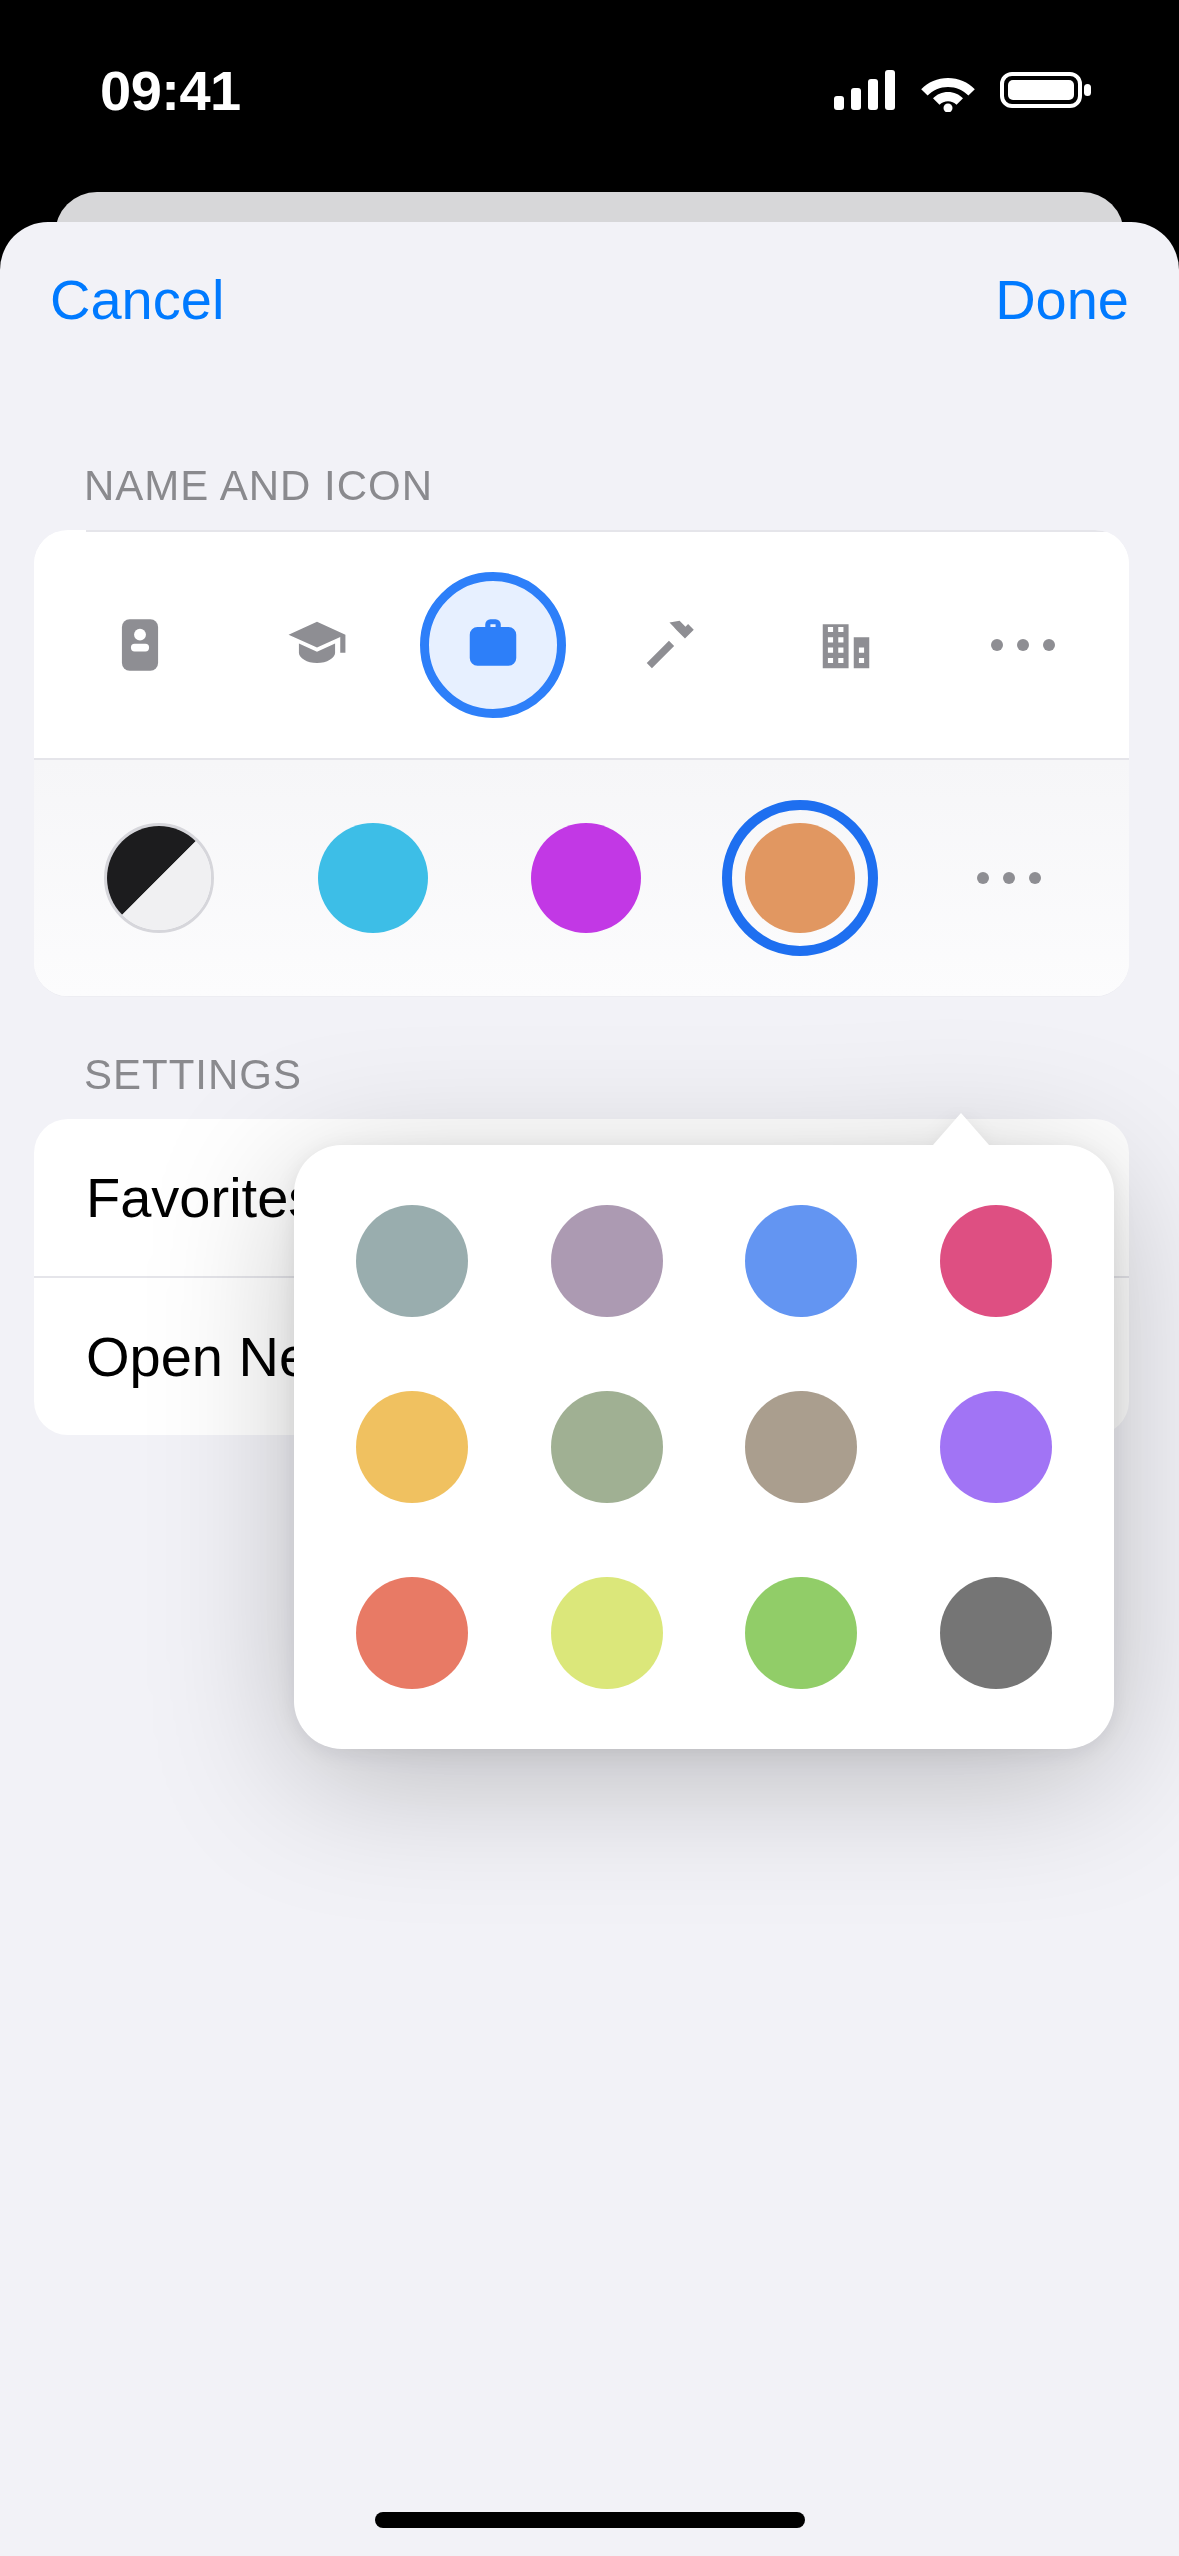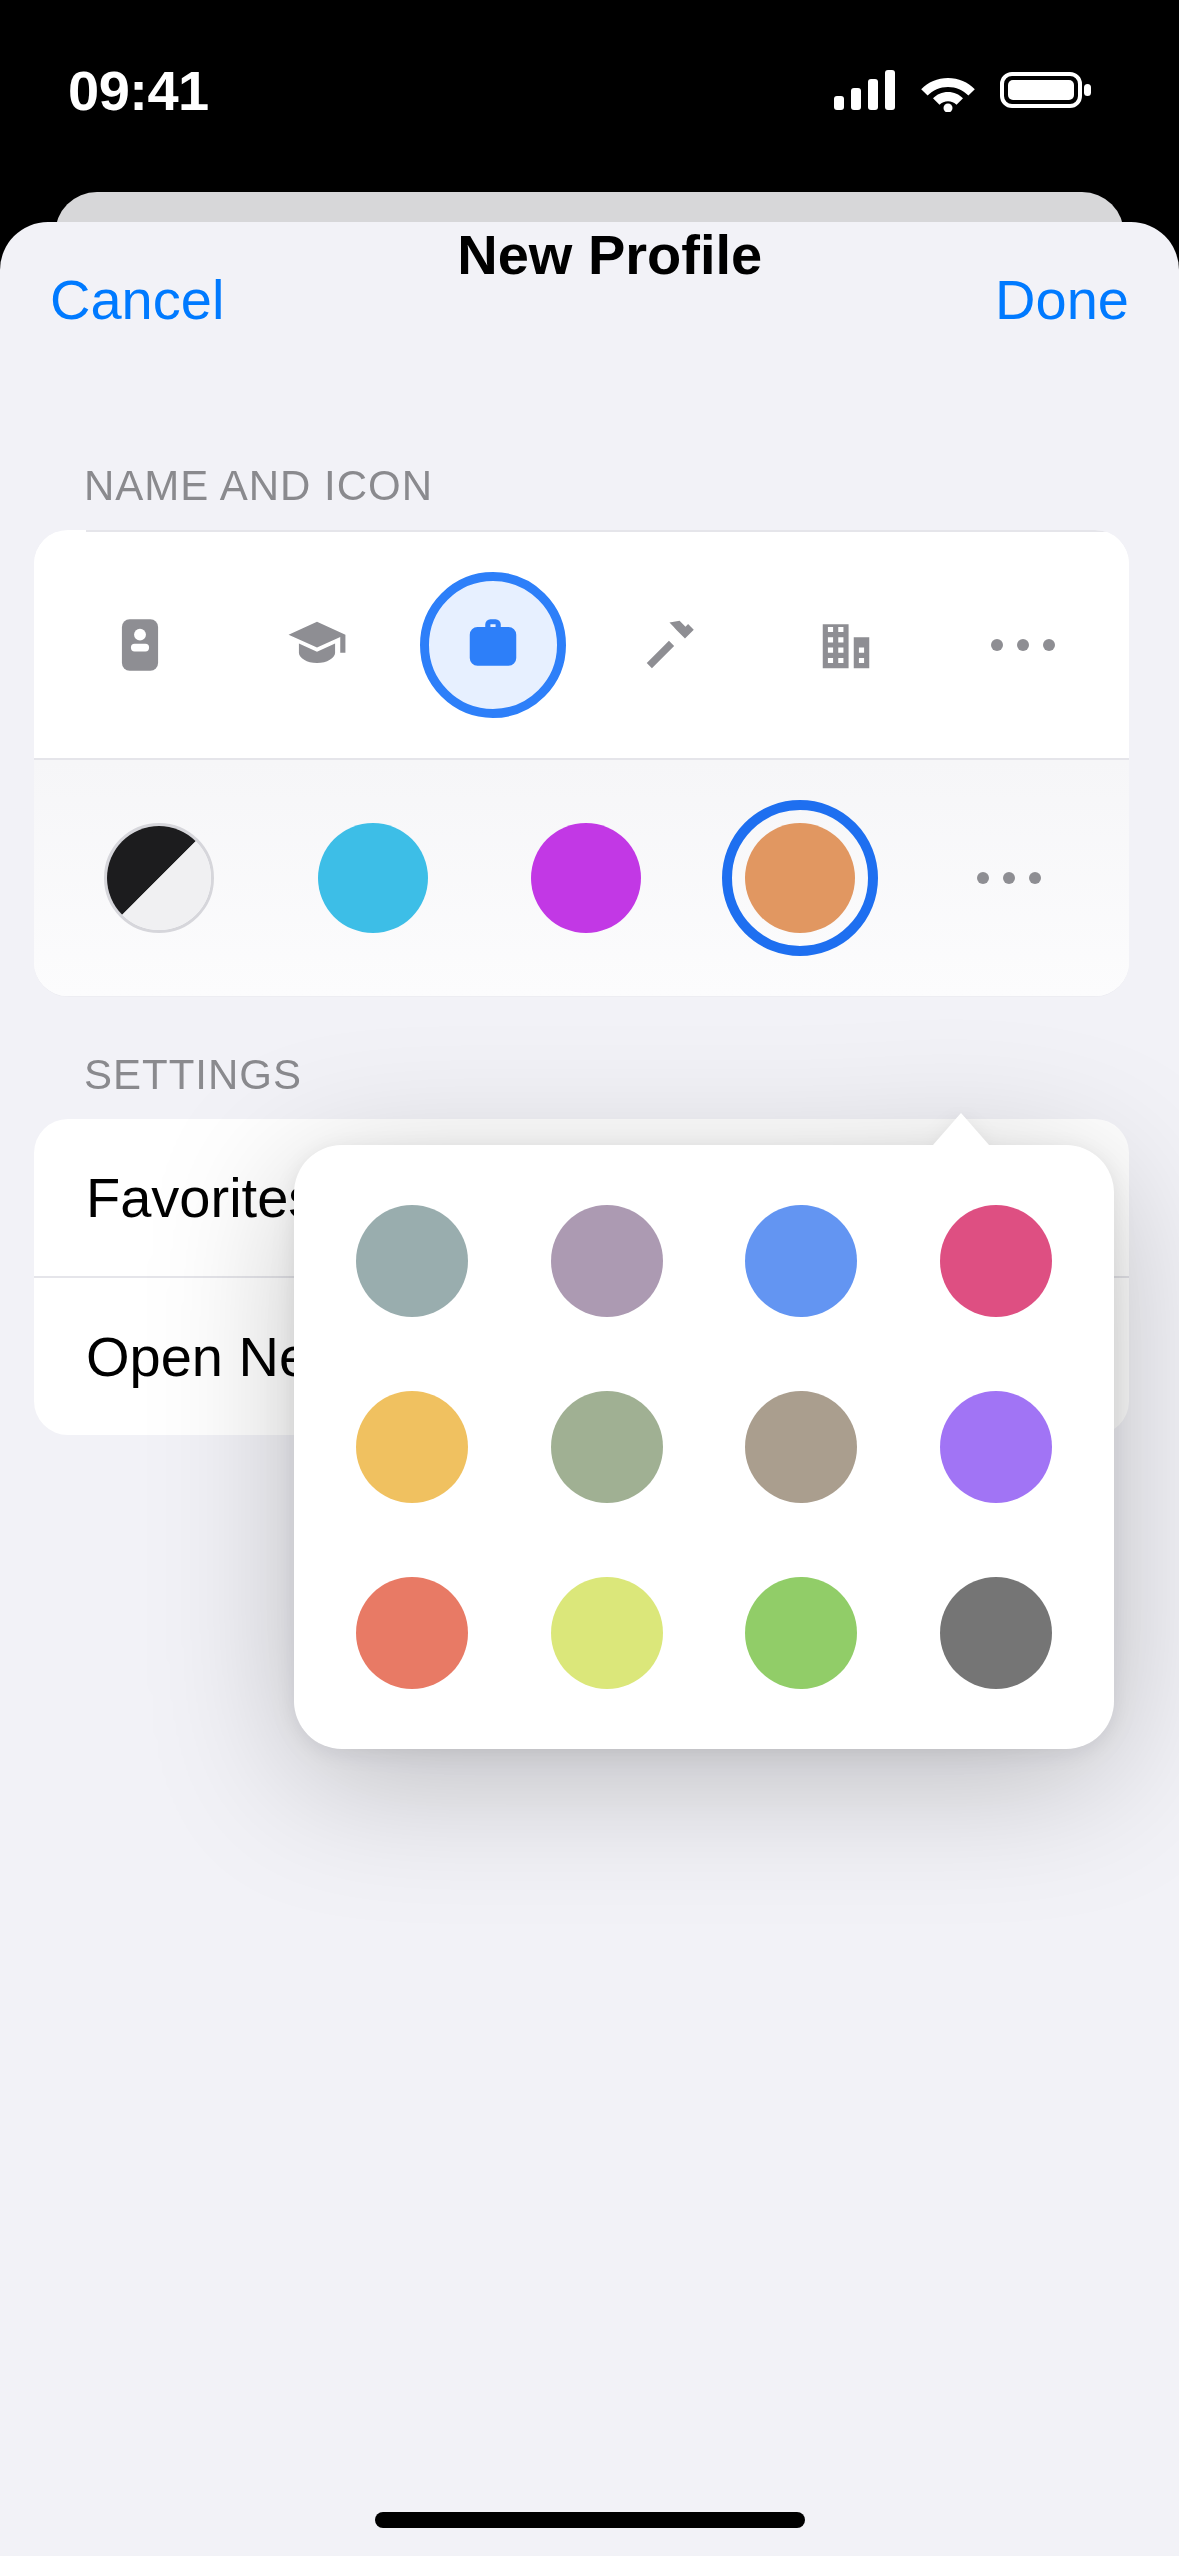--- a/index.html
+++ b/index.html
@@ -1,20 +1,20 @@
 <!DOCTYPE html>
 <html><head>
 <meta charset="utf-8">
 <style>
   * { box-sizing: border-box; margin:0; padding:0; }
   html,body { width:1179px; height:2556px; font-family: -apple-system, "SF Pro Text", "Helvetica Neue", Arial, sans-serif; background:#000; overflow:hidden; }
   .device { width:1179px; height:2556px; background:#000; position:relative; color:#000; }
 
   
-  .status-bar { position:absolute; top:0; left:0; right:0; height:170px; display:flex; align-items:center; justify-content:space-between; padding:0 85px 0 68px; color:#fff; }
+  .status-bar { position:absolute; top:0; left:0; right:0; height:170px; display:flex; align-items:center; justify-content:space-between; padding:0 85px 0 100px; color:#fff; }
   .status-time { font-size:56px; font-weight:600; letter-spacing:-0.5px; padding-top:10px;}
   .status-right { display:flex; align-items:center; gap:22px; padding-top:10px;}
   .status-right svg { display:block; }
 
   
   .bg-sheet { position:absolute; left:55px; right:55px; top:192px; height:50px; background:#d7d7d9; border-top-left-radius:42px; border-top-right-radius:42px; }
   .sheet { position:absolute; left:0; right:0; top:222px; bottom:0; background:#f2f2f7; border-top-left-radius:48px; border-top-right-radius:48px; overflow:hidden; }
 
   
   .navbar { height:155px; display:flex; justify-content:space-between; padding:0 50px; }
@@ -92,21 +92,20 @@
         </svg>
     </div>
   </div>
 
   <div class="bg-sheet"></div>
 
   <div class="sheet">
 
     <div class="navbar">
       <button class="nav-btn">Cancel</button>
-      <div class="nav-title">New Profile</div>
       <button class="nav-btn nav-done">Done</button>
     </div>
 
     <div class="content">
 
       <div class="section-header">Name and Icon</div>
 
       <div class="card">
 
 

